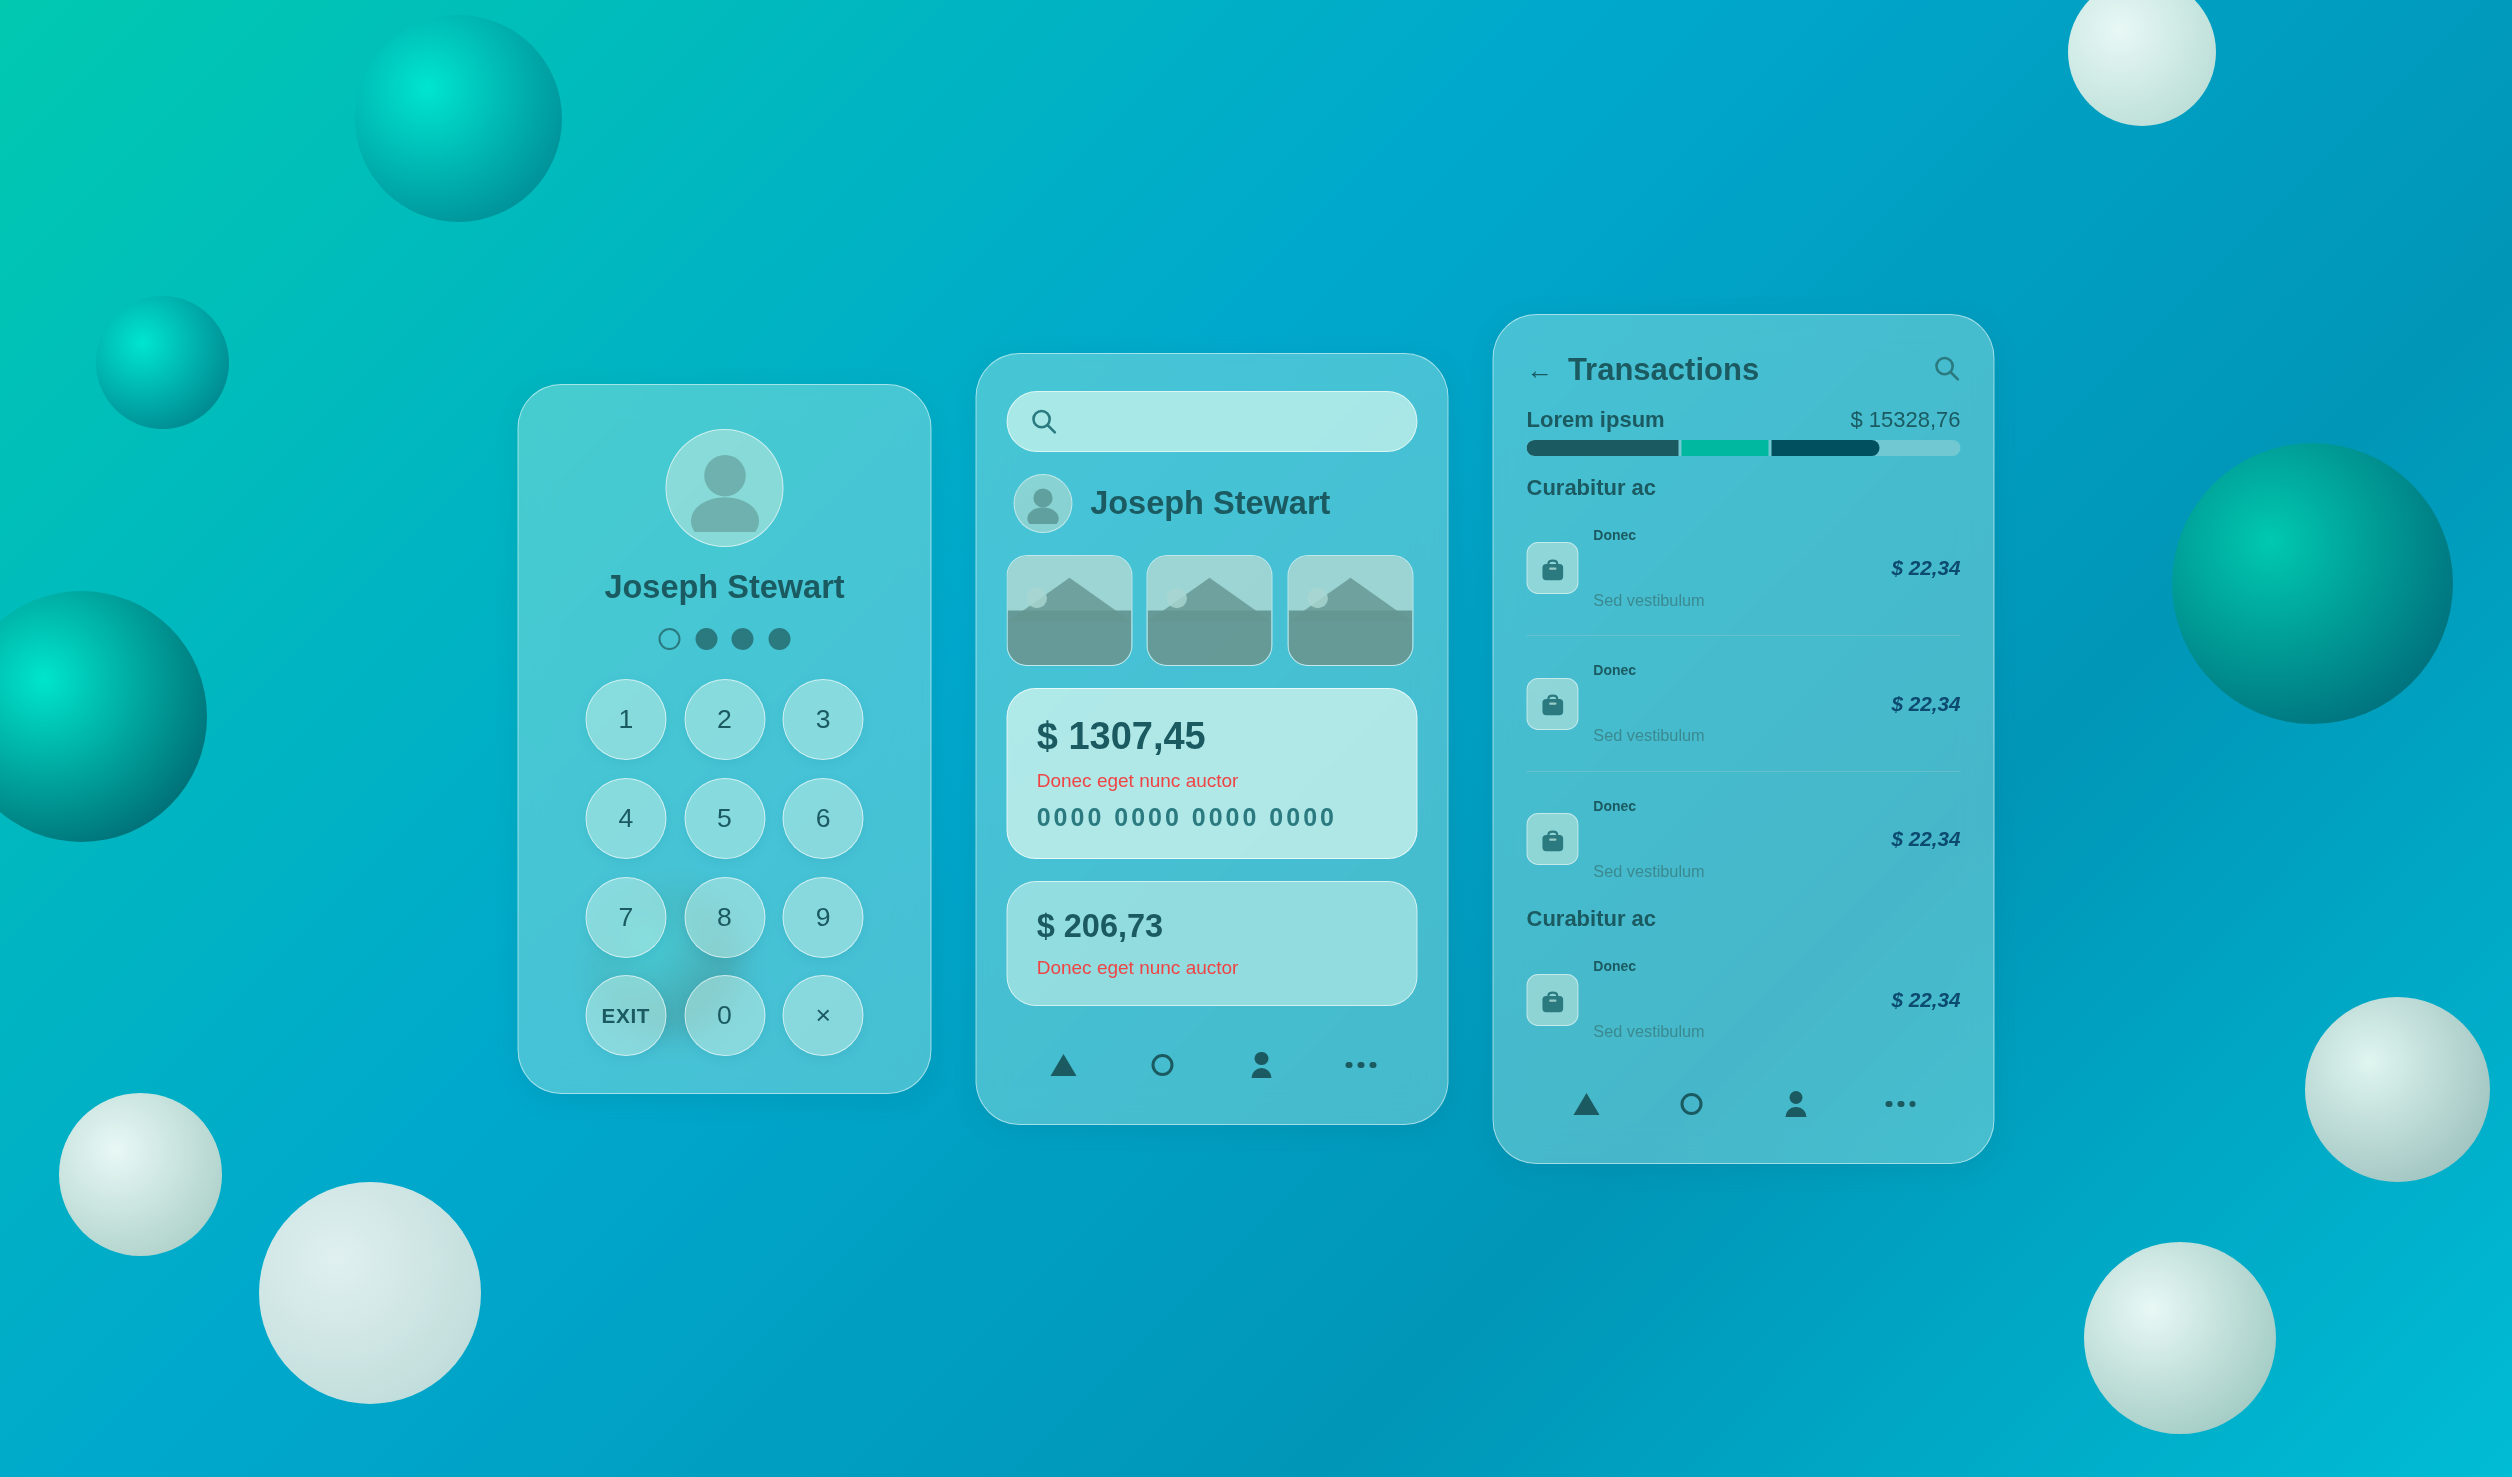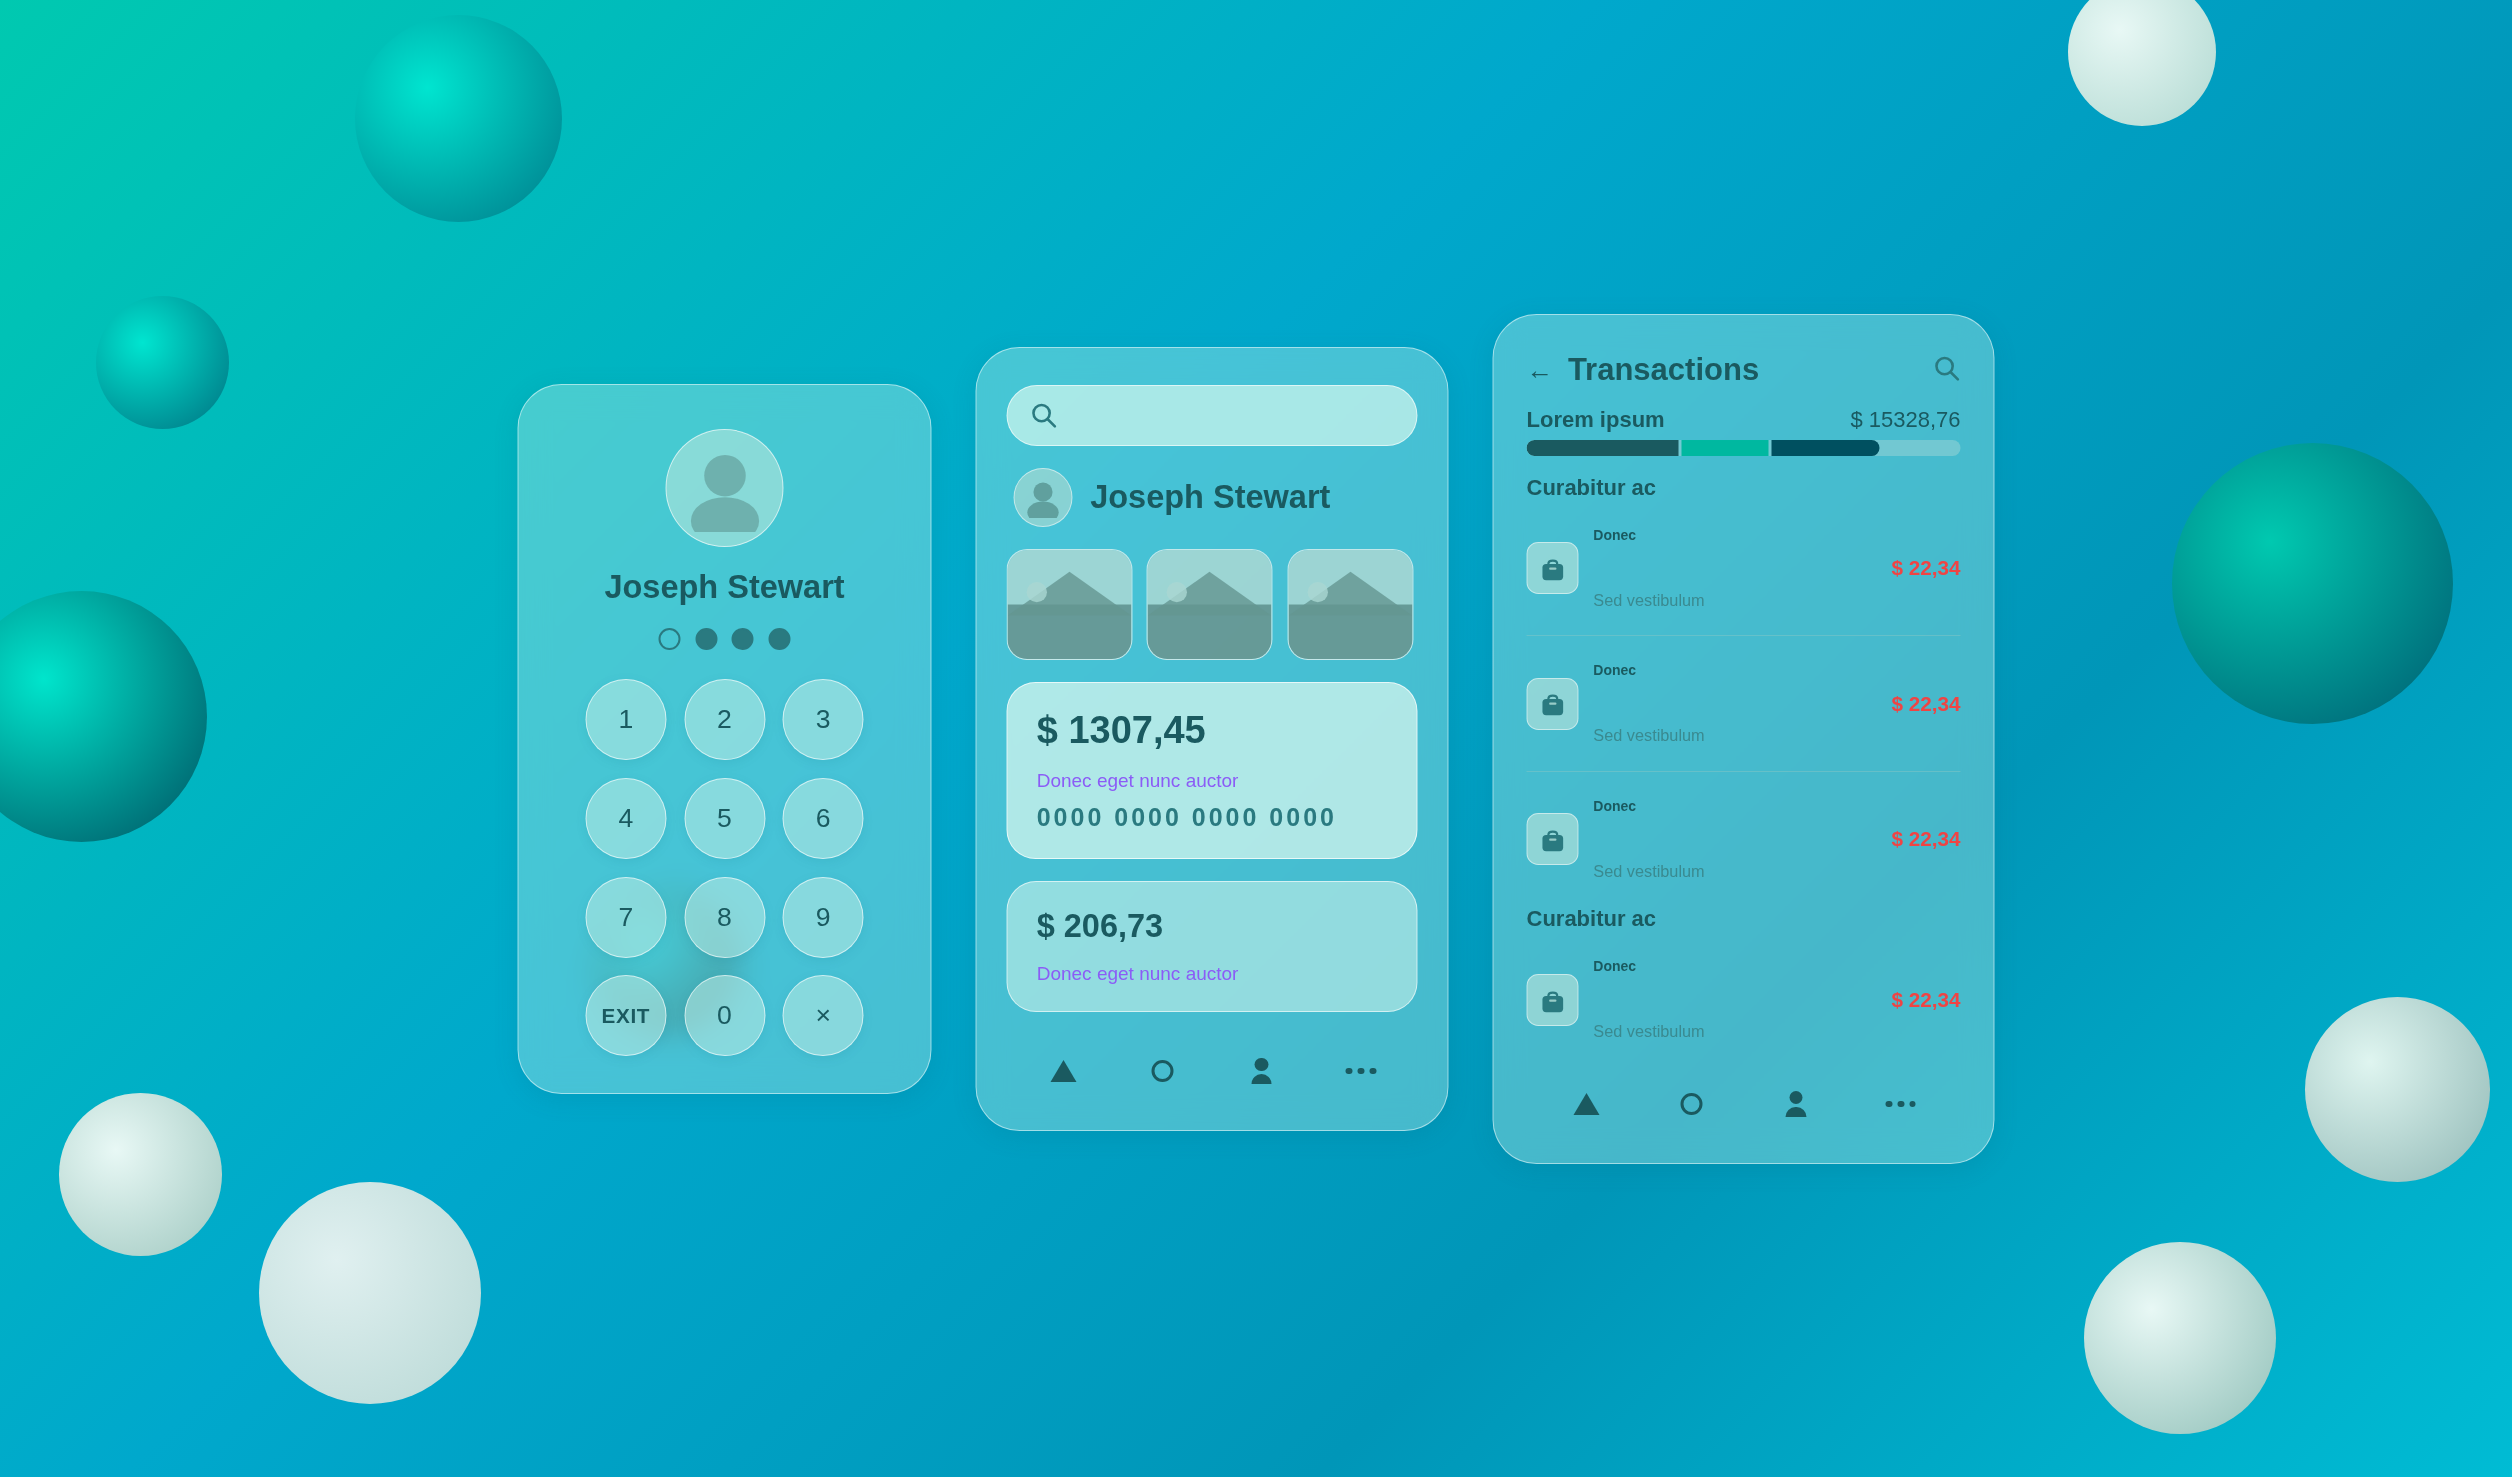--- a/index.html
+++ b/index.html
@@ -265,22 +265,22 @@
     }
 
     .balance-amount {
       font-size: 38px;
       font-weight: 700;
       color: #1a5a60;
     }
 
     .balance-desc {
       font-size: 19px;
-      color: #8b5cf6;
-      margin-top: 18px;
+      color: #ef4444;
+      margin-top: 12px;
     }
 
     .card-number {
       font-size: 25px;
       color: #2a7a80;
       letter-spacing: 3px;
       margin-top: 11px;
       font-weight: bold;
     }
 
@@ -431,21 +431,22 @@
 
     .txn-sub {
       font-size: 16.3px;
       color: #3a8a90;
       margin-top: 48px;
     }
 
     .txn-amount {
       font-size: 20.7px;
       font-weight: 600;
-      color: #ef4444;
+      color: #0c4a6e;
+      font-style: italic;
     }
 
     .divider-line {
       width: 100%;
       height: 0.7px;
       background: rgba(150, 200, 195, 0.4);
     }
 
     
     .nav-triangle {

